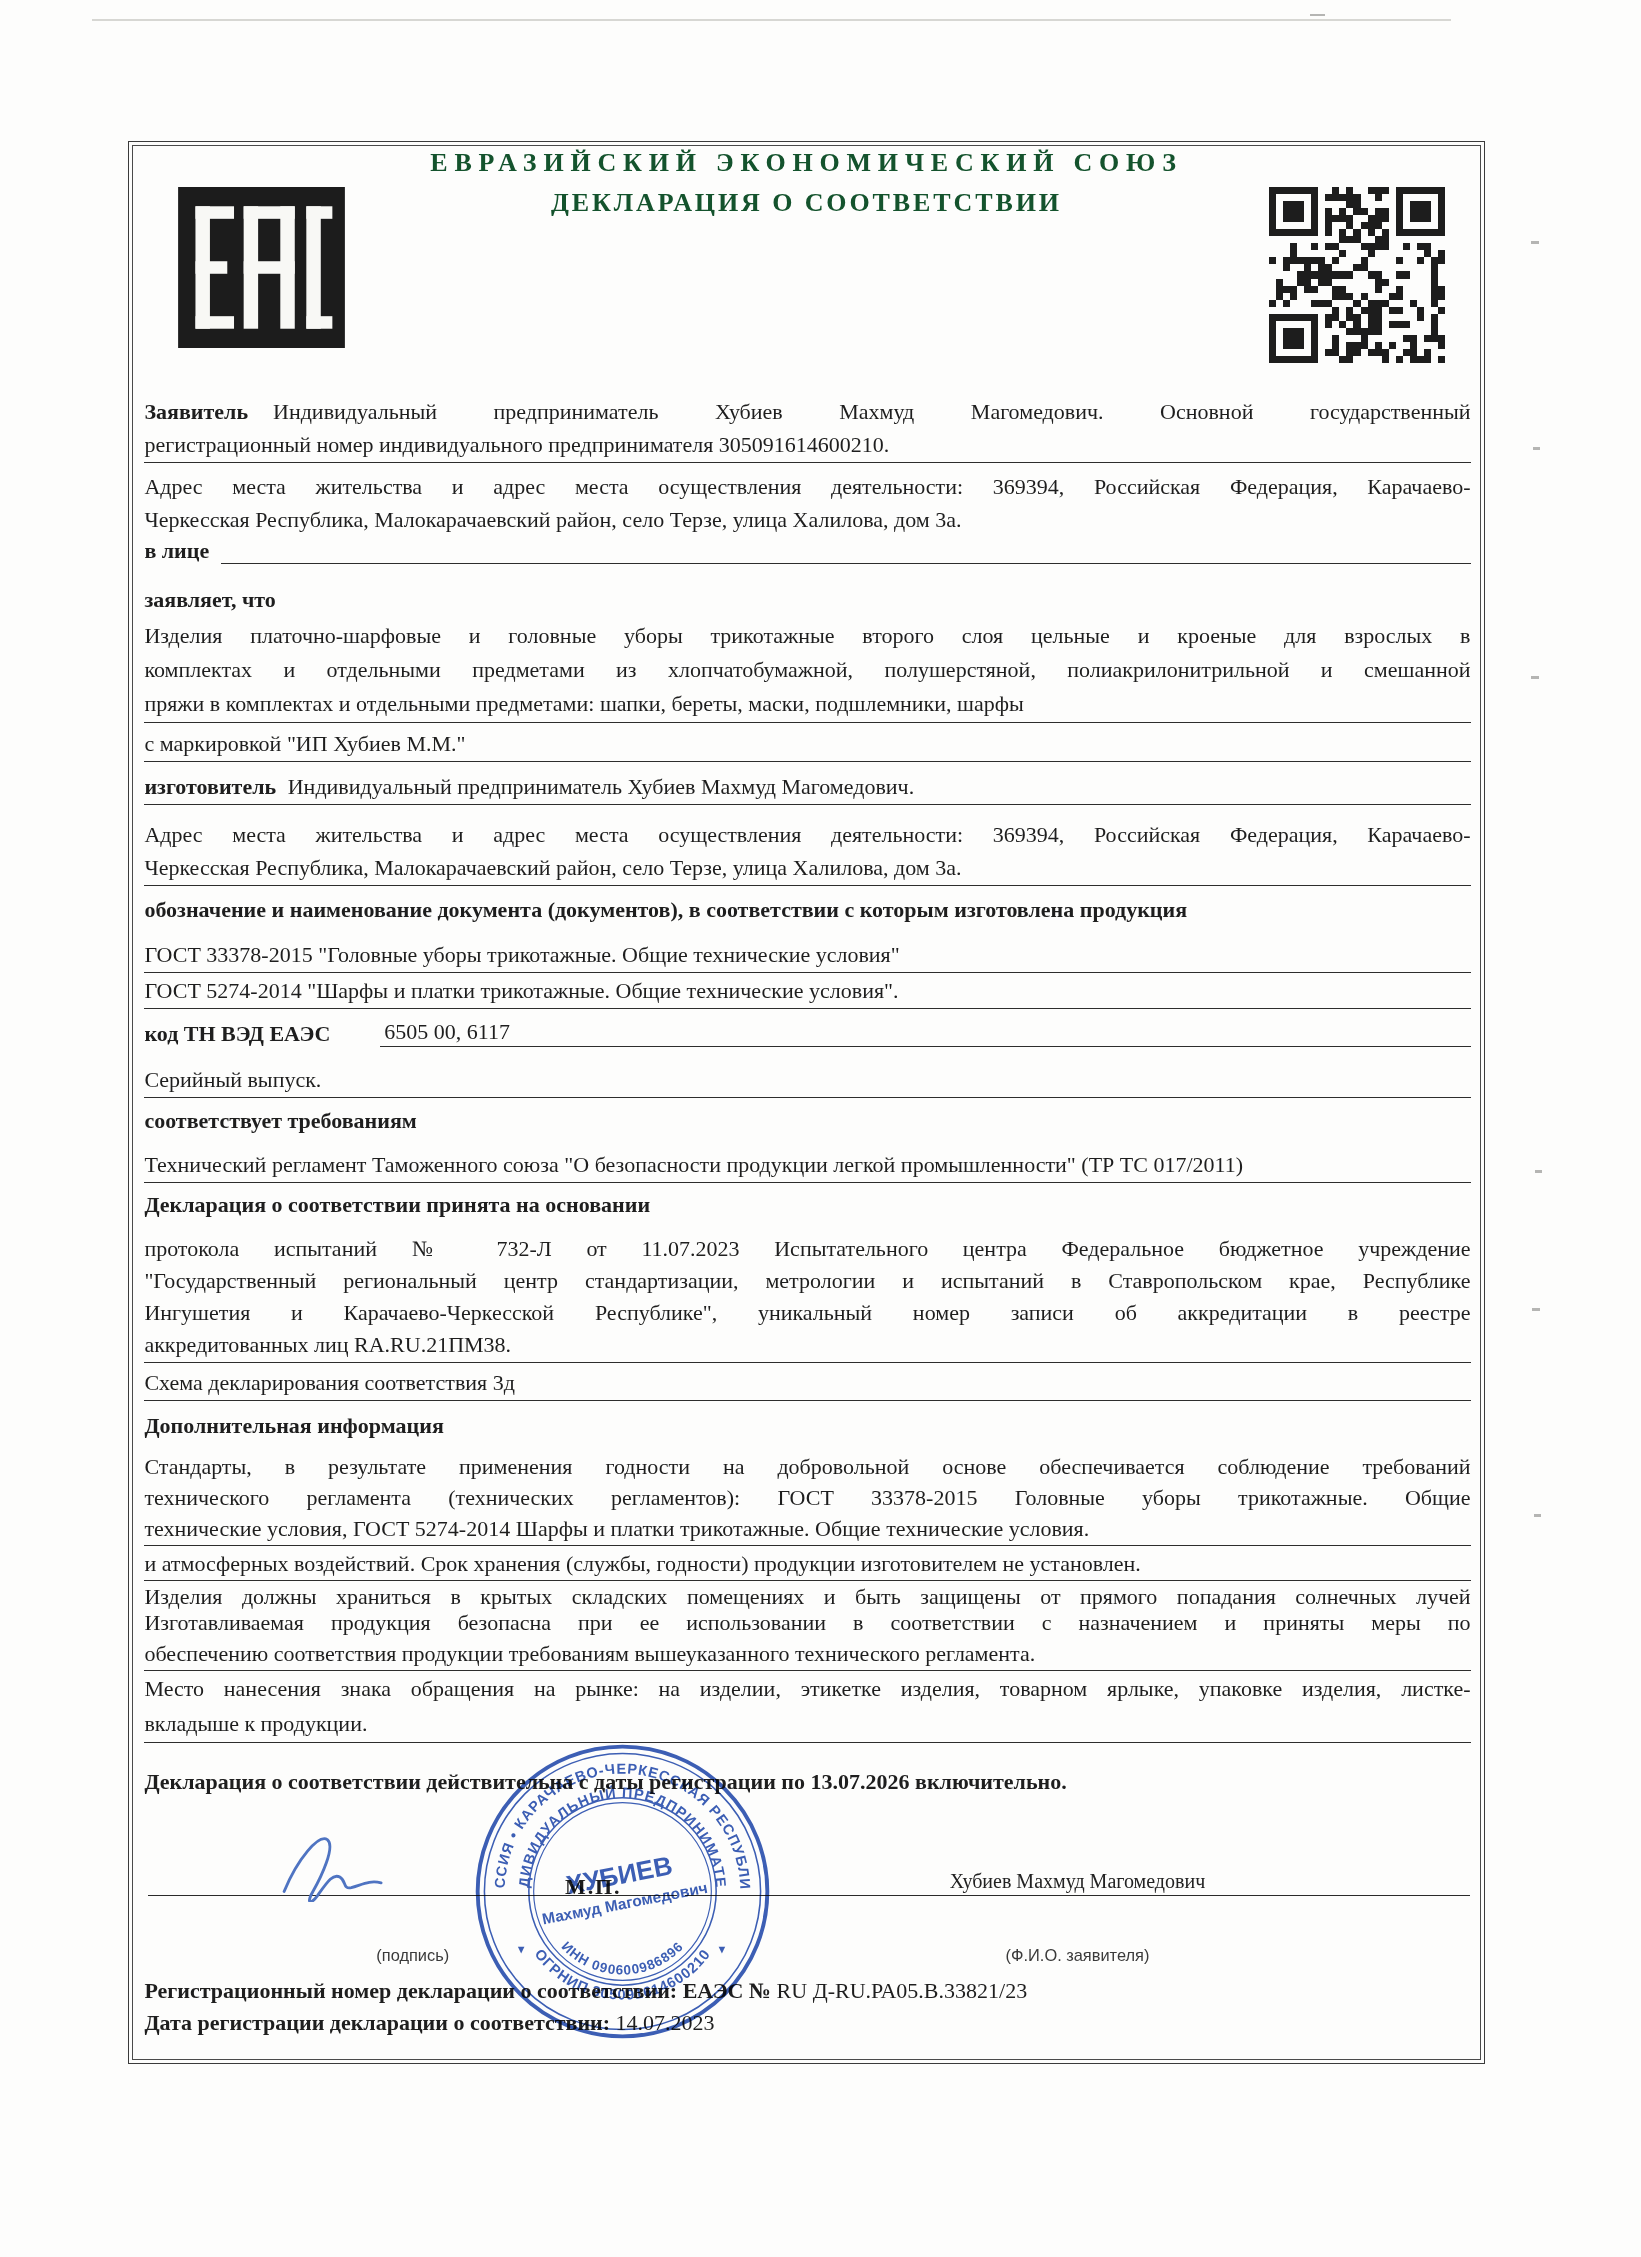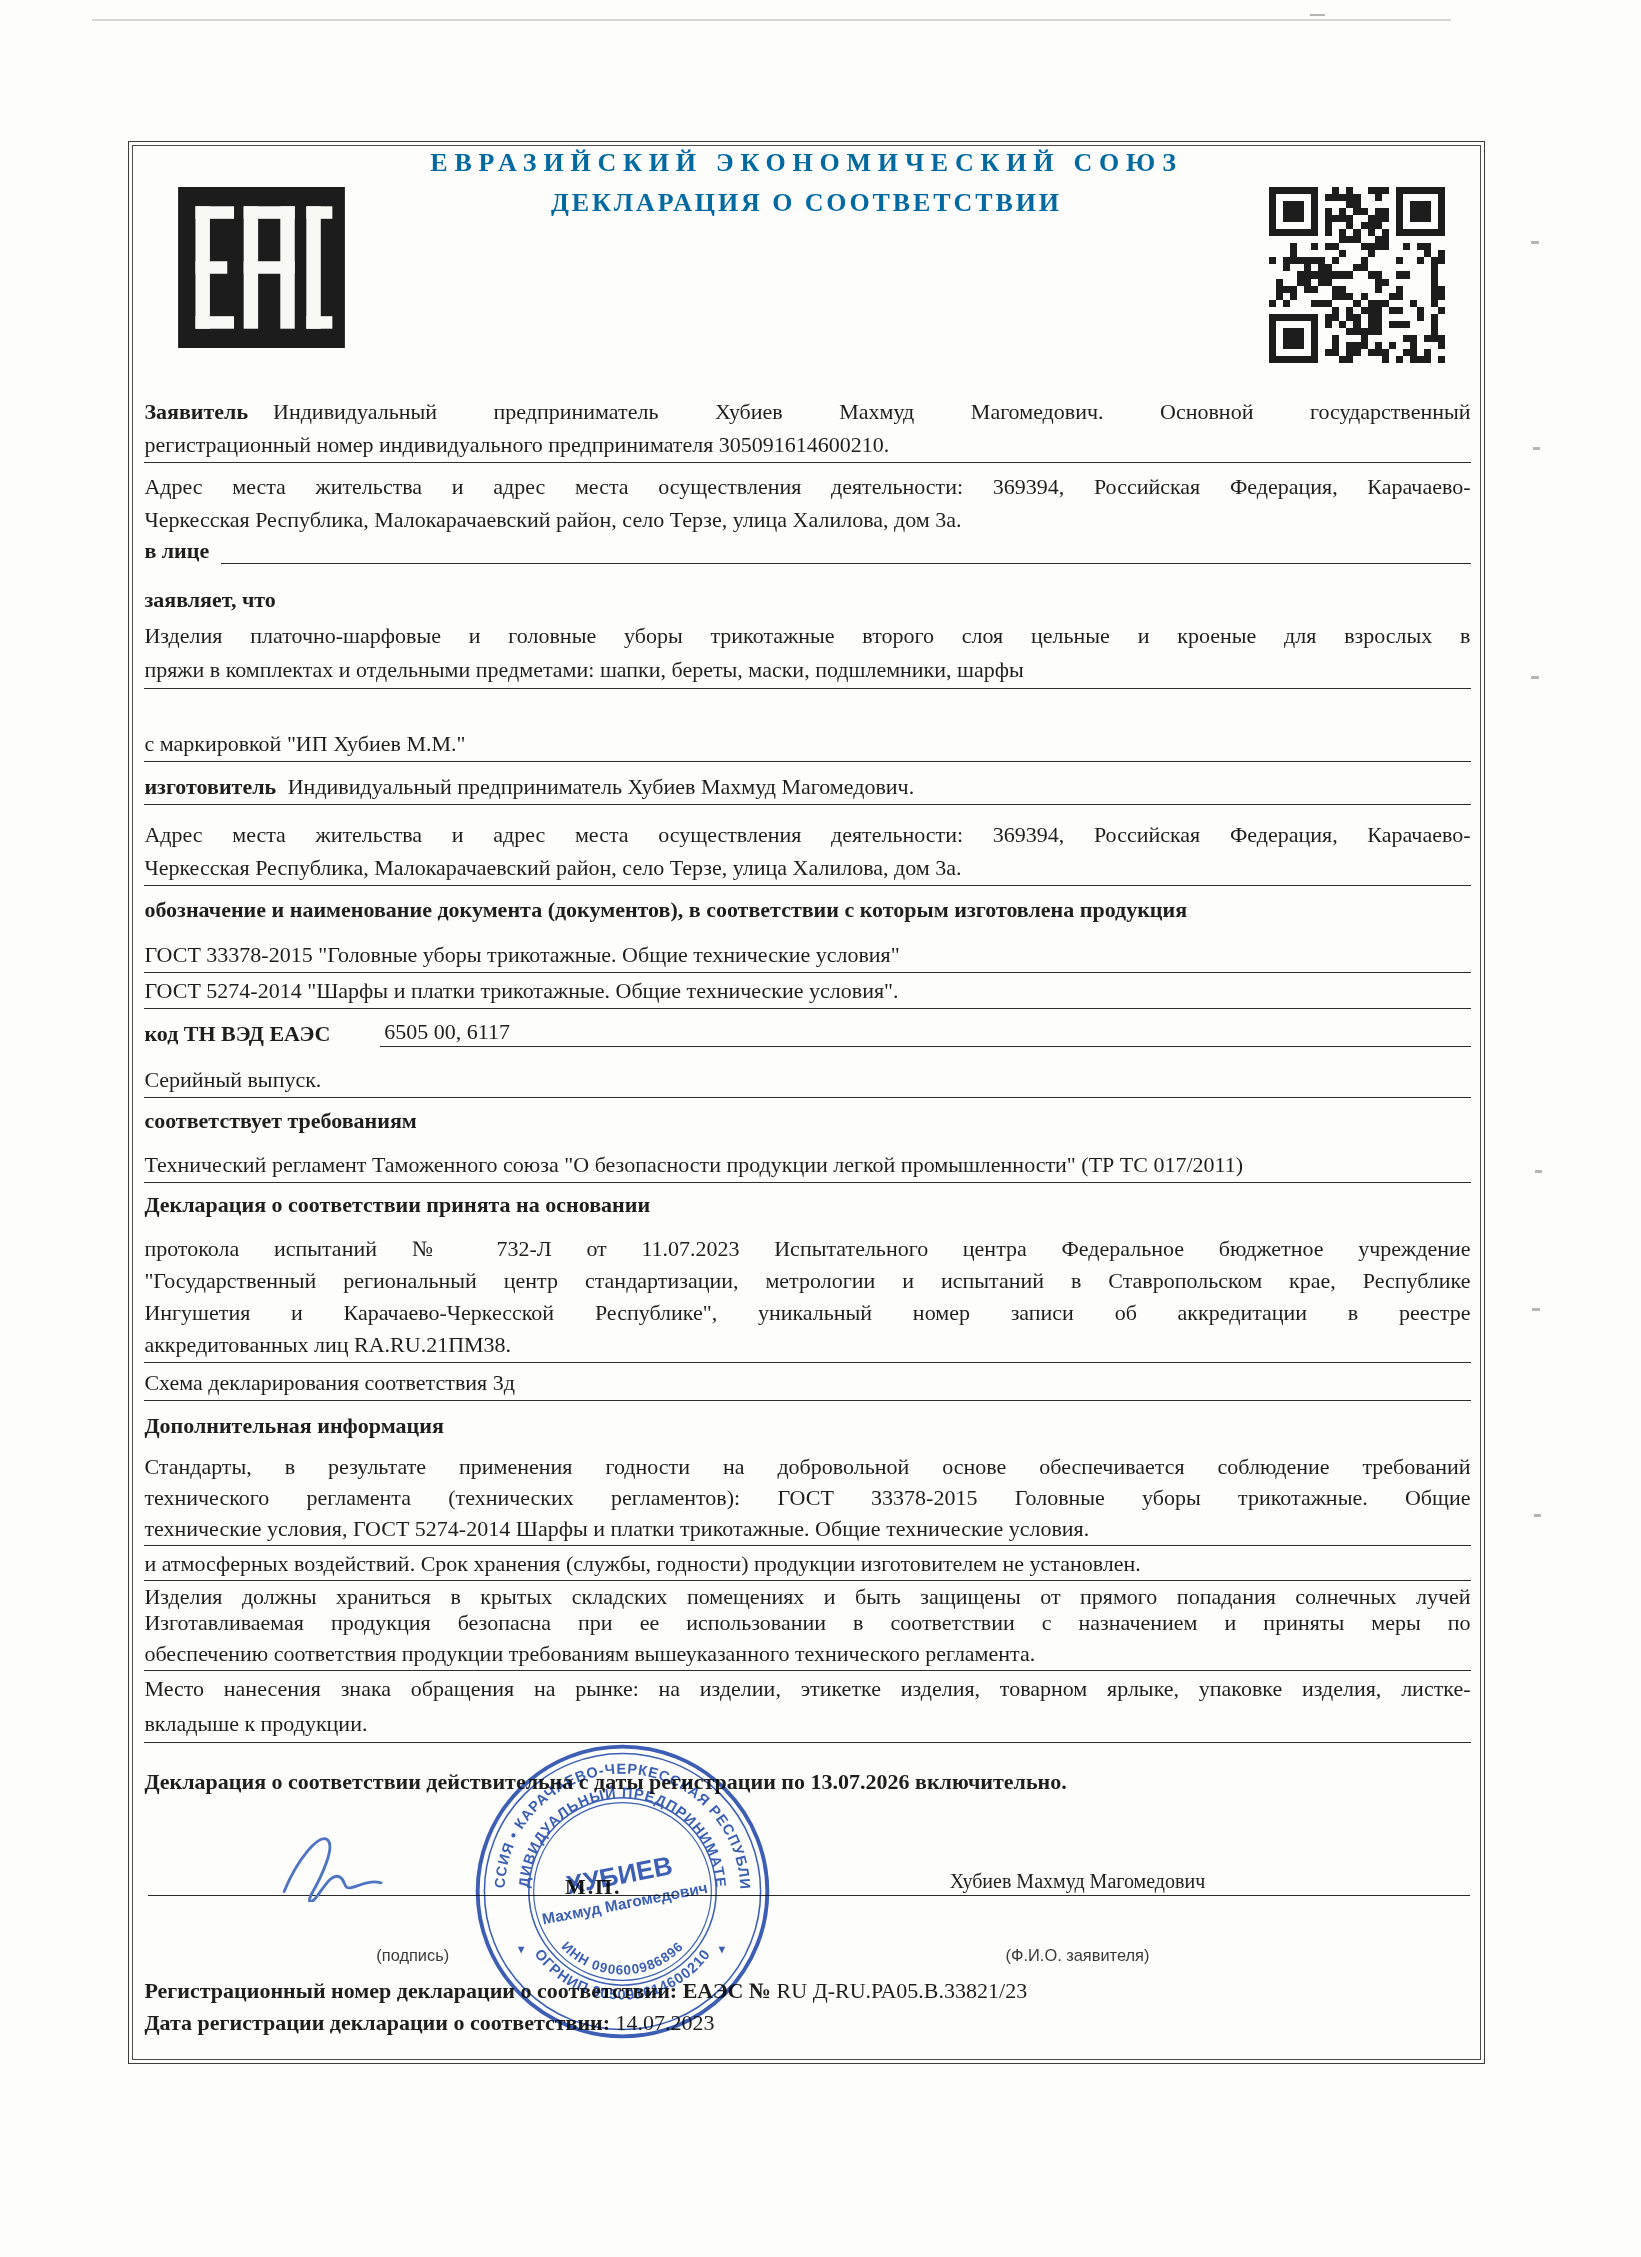--- a/index.html
+++ b/index.html
@@ -4,21 +4,21 @@
 <style>
   html,body{margin:0;padding:0;background:#e8e8e8;}
   .page{position:relative;width:1641px;height:2257px;background:#fdfdfc;overflow:hidden;
         font-family:"Liberation Serif", serif;color:#1e1e1e;}
   
   .scan-top-line{position:absolute;top:19.3px;left:92px;width:1359px;height:1.9px;background:#c6c6c2;opacity:.7;}
   .tick{position:absolute;background:#8f8f8c;opacity:.65;}
   
   .frame{position:absolute;left:128px;top:141px;width:1355px;height:1921px;border:1.9px solid #3b3b3b;background:#fdfdfc;}
   .frame-inner{position:absolute;inset:2.9px;border:1px solid #4a4a4a;pointer-events:none;}
-  .title{position:absolute;left:0;right:0;text-align:center;font-weight:bold;color:#0369a1;white-space:nowrap;}
+  .title{position:absolute;left:0;right:0;text-align:center;font-weight:bold;color:#14532d;white-space:nowrap;}
   .t1{top:5.8px;font-size:26px;letter-spacing:6.8px;}
   .t2{top:46px;font-size:26px;letter-spacing:2.9px;}
   .eac{position:absolute;left:49px;top:45px;width:167px;height:161px;}
   .qr{position:absolute;left:1139px;top:45px;width:178px;height:176px;}
   
   .sec{position:absolute;left:15.4px;right:13.5px;font-size:22px;}
   .ln{line-height:33px;min-height:33px;}
   .lh35 .ln{line-height:34px;min-height:34px;}
   .lh33 .ln{line-height:32px;min-height:32px;}
   .lh32 .ln{line-height:31px;min-height:31px;}
@@ -304,20 +304,21 @@
 
     <div class="sec row" style="top:392px">
       <b class="lbl gap-sm">в лице</b>
       <span class="tail"></span>
     </div>
 
     <div class="sec boldline" style="top:445px">заявляет, что</div>
 
     <div class="sec lh35" style="top:477px">
       <div class="ln j">Изделия платочно-шарфовые и головные уборы трикотажные второго слоя цельные и кроеные для взрослых в</div>
+      <div class="ln j">комплектах и отдельными предметами из хлопчатобумажной, полушерстяной, полиакрилонитрильной и смешанной</div>
       <div class="ln rule">пряжи в комплектах и отдельными предметами: шапки, береты, маски, подшлемники, шарфы</div>
     </div>
     <div class="sec" style="top:585px">
       <div class="ln rule">с маркировкой "ИП Хубиев М.М."</div>
     </div>
 
     <div class="sec" style="top:628px">
       <div class="ln rule"><b class="lbl gap-sm">изготовитель</b><span>Индивидуальный предприниматель Хубиев Махмуд Магомедович.</span></div>
     </div>
 

